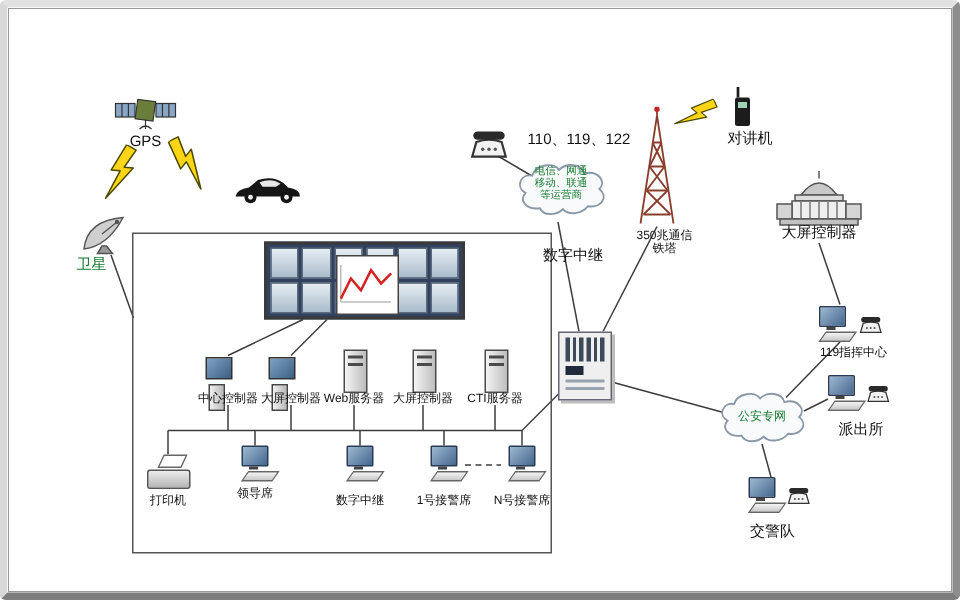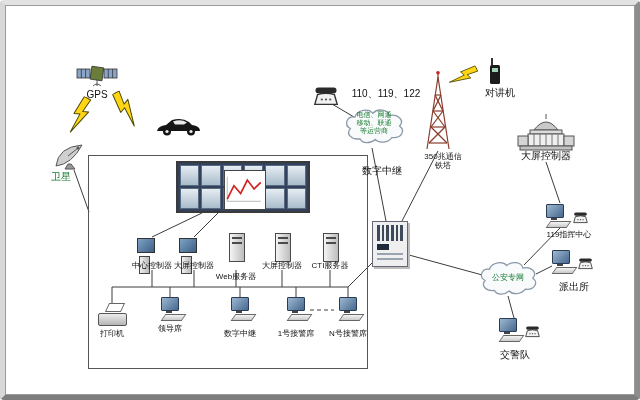--- a/index.html
+++ b/index.html
@@ -362,21 +362,21 @@
   <span class="lbl s8" style="left:443px;top:152px">350兆通信</span>
   <span class="lbl s8" style="left:443px;top:161px">铁塔</span>
   <span class="lbl" style="left:500px;top:88px">对讲机</span>
   <span class="lbl" style="left:546px;top:151px">大屏控制器</span>
   <span class="lbl s8" style="left:569px;top:230px">119指挥中心</span>
   <span class="lbl s8 green" style="left:508px;top:273px">公安专网</span>
   <span class="lbl" style="left:574px;top:282px">派出所</span>
   <span class="lbl" style="left:515px;top:350px">交警队</span>
   <span class="lbl s8" style="left:152px;top:261px">中心控制器</span>
   <span class="lbl s8" style="left:194px;top:261px">大屏控制器</span>
-  <span class="lbl s8" style="left:236px;top:272px">Web服务器</span>
+  <span class="lbl s8" style="left:236px;top:261px">Web服务器</span>
   <span class="lbl s8" style="left:282px;top:261px">大屏控制器</span>
   <span class="lbl s8" style="left:330px;top:261px">CTI服务器</span>
   <span class="lbl s8" style="left:112px;top:329px">打印机</span>
   <span class="lbl s8" style="left:170px;top:324px">领导席</span>
   <span class="lbl s8" style="left:240px;top:329px">数字中继</span>
   <span class="lbl s8" style="left:296px;top:329px">1号接警席</span>
   <span class="lbl s8" style="left:348px;top:329px">N号接警席</span>
 
 </div>
 

